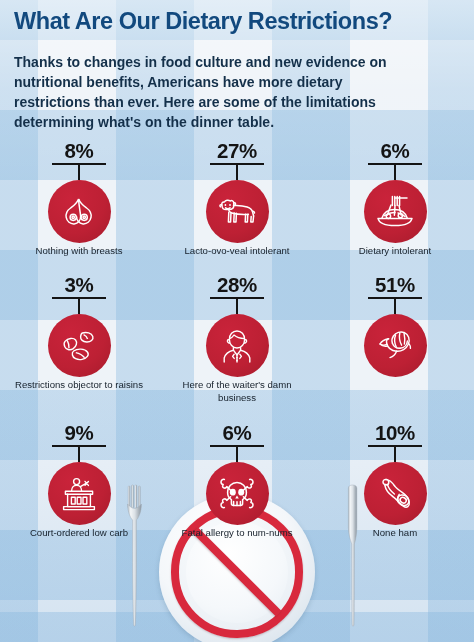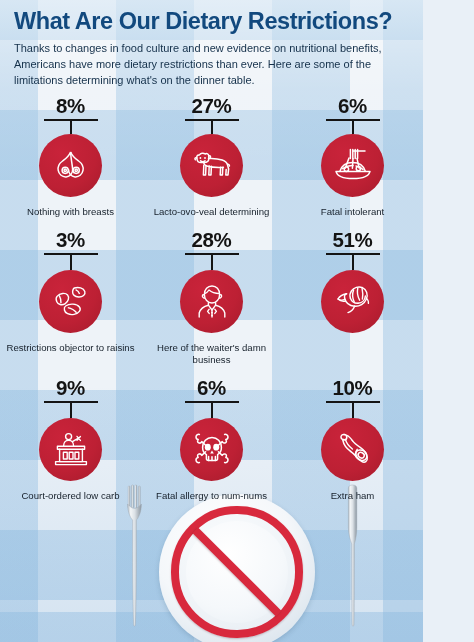--- a/index.html
+++ b/index.html
@@ -11,21 +11,21 @@
   }
 
   body {
     font-family: "Liberation Sans", sans-serif;
     position: relative;
     background: #e9f0f7;
   }
 
   #infographic {
     position: relative;
-    width: 423px;
+    width: 474px;
     height: 642px;
     overflow: hidden;
   }
 
   
   .bg-layer {
     position: absolute;
     inset: 0;
     z-index: 0;
   }
@@ -74,26 +74,26 @@
   .title {
     color: #12497e;
     font-size: 23.5px;
     font-weight: bold;
     letter-spacing: -0.45px;
     line-height: 1.08;
     white-space: nowrap;
   }
 
   .subtitle {
-    margin-top: 7px;
+    margin-top: 19px;
     color: #14304a;
-    font-size: 11px;
+    font-size: 14px;
     line-height: 1.42;
     max-width: 400px;
-    font-weight: normal;
+    font-weight: bold;
   }
 
   
   .stat-grid {
     position: relative;
     z-index: 4;
     margin-top: 8px;
     display: grid;
     grid-template-columns: repeat(3, 1fr);
     row-gap: 0px;
@@ -138,21 +138,21 @@
     background: radial-gradient(circle at 36% 30%, #c9233a 0%, #bd2034 58%, #a61b2c 100%);
     display: flex;
     align-items: center;
     justify-content: center;
     flex: none;
   }
 
   .circle svg { display: block; }
 
   .caption {
-    margin-top: 9px;
+    margin-top: 2px;
     text-align: center;
     font-size: 9.6px;
     line-height: 1.28;
     color: #16202b;
     max-width: 130px;
   }
 
   
   .table-setting {
     position: absolute;
@@ -285,21 +285,21 @@
             <path d="M17.5 9.5 C22 9.2, 27 9.6, 31.2 11 C34 11.9, 36 13.6, 36.6 16 L37.6 20"></path>
             <path d="M37.6 20 L37 26 L34.8 26 L35.2 20.4"></path>
             <path d="M31.8 18.6 L31.4 26 L29.2 26 L29.6 18.3"></path>
             <path d="M20.4 17.2 L20 26 L17.8 26 L18.2 17"></path>
             <path d="M15 16.6 L14.6 26 L12.4 26 L12.8 16.2"></path>
             <path d="M12.6 13.6 C13 15.4, 13.6 16.4, 15.6 16.9 C20 18, 27.6 18.6, 32.4 18.2"></path>
             <path d="M36.6 15.2 C37.8 15, 38.6 16, 38.4 17"></path>
           </svg>
         </span>
       </div>
-      <div class="caption">Lacto-ovo-veal determining</div>
+      <div class="caption">Lacto-ovo-veal intolerant</div>
     </div>
 
     <div class="stat-cell">
       <div class="pct">6%</div>
       <div class="pct-rule"></div>
       <div class="pct-stem"></div>
       <div class="circle">
         <span>
           <svg width="42" height="38" viewBox="0 0 42 38" fill="none" stroke="#fff" stroke-width="1.5" stroke-linecap="round" stroke-linejoin="round">
             <path d="M21 5 L33 5"></path>
@@ -309,21 +309,21 @@
             <path d="M25 12.4 C25.8 16.4, 26.6 19.4, 27.2 22.2"></path>
             <path d="M8 25 C9.6 19.8, 14.4 16.4, 20.6 16.4 C26.8 16.4, 31.6 19.8, 33.2 25"></path>
             <path d="M10.6 22.6 C14 20.4, 18 19.4, 21 19.6"></path>
             <path d="M24 20 C27 20.6, 29.6 22, 31 23.6"></path>
             <circle cx="14.4" cy="23.2" r="2.2"></circle>
             <circle cx="26.4" cy="22.6" r="2.2"></circle>
             <path d="M4 25.4 L38 25.4 C37 29.8, 33 32.6, 21 32.6 C9 32.6, 5 29.8, 4 25.4 Z"></path>
           </svg>
         </span>
       </div>
-      <div class="caption">Fatal intolerant</div>
+      <div class="caption">Dietary intolerant</div>
     </div>
 
   </div>
 
   <div class="stat-grid stat-row-2">
 
     <div class="stat-cell">
       <div class="pct">3%</div>
       <div class="pct-rule"></div>
       <div class="pct-stem"></div>
@@ -452,21 +452,21 @@
             <path d="M12.4 9.4 C13.4 13, 16 16.4, 19.4 19"></path>
             <path d="M9.8 10.2 C10.6 14.4, 13.6 18.6, 17.6 21.4"></path>
             <path d="M17.6 21.4 C21.6 24.2, 25.4 29.2, 28.6 31.4 C31.8 33.6, 34.8 31.4, 34.2 27.4 C33.6 23.4, 30.4 19.6, 27.2 17.4 C24 15.2, 21.4 13.4, 19.4 10.6"></path>
             <path d="M19.4 10.6 C17.8 8.4, 16.2 6.2, 14.2 5.6"></path>
             <ellipse cx="28.2" cy="25.2" rx="6" ry="5" transform="rotate(32 28.2 25.2)"></ellipse>
             <ellipse cx="28.2" cy="25.2" rx="3.2" ry="2.6" transform="rotate(32 28.2 25.2)"></ellipse>
             <path d="M24.2 19.4 C22.6 21.6, 22.4 24.4, 23.6 26.8"></path>
           </svg>
         </span>
       </div>
-      <div class="caption">Extra ham</div>
+      <div class="caption">None ham</div>
     </div>
 
   </div>
 
   <div class="table-setting">
 
     <span class="fork">
       <svg width="24" height="150" viewBox="0 0 24 150">
         <defs>
           <linearGradient id="gSilver" x1="0" y1="0" x2="1" y2="0">

